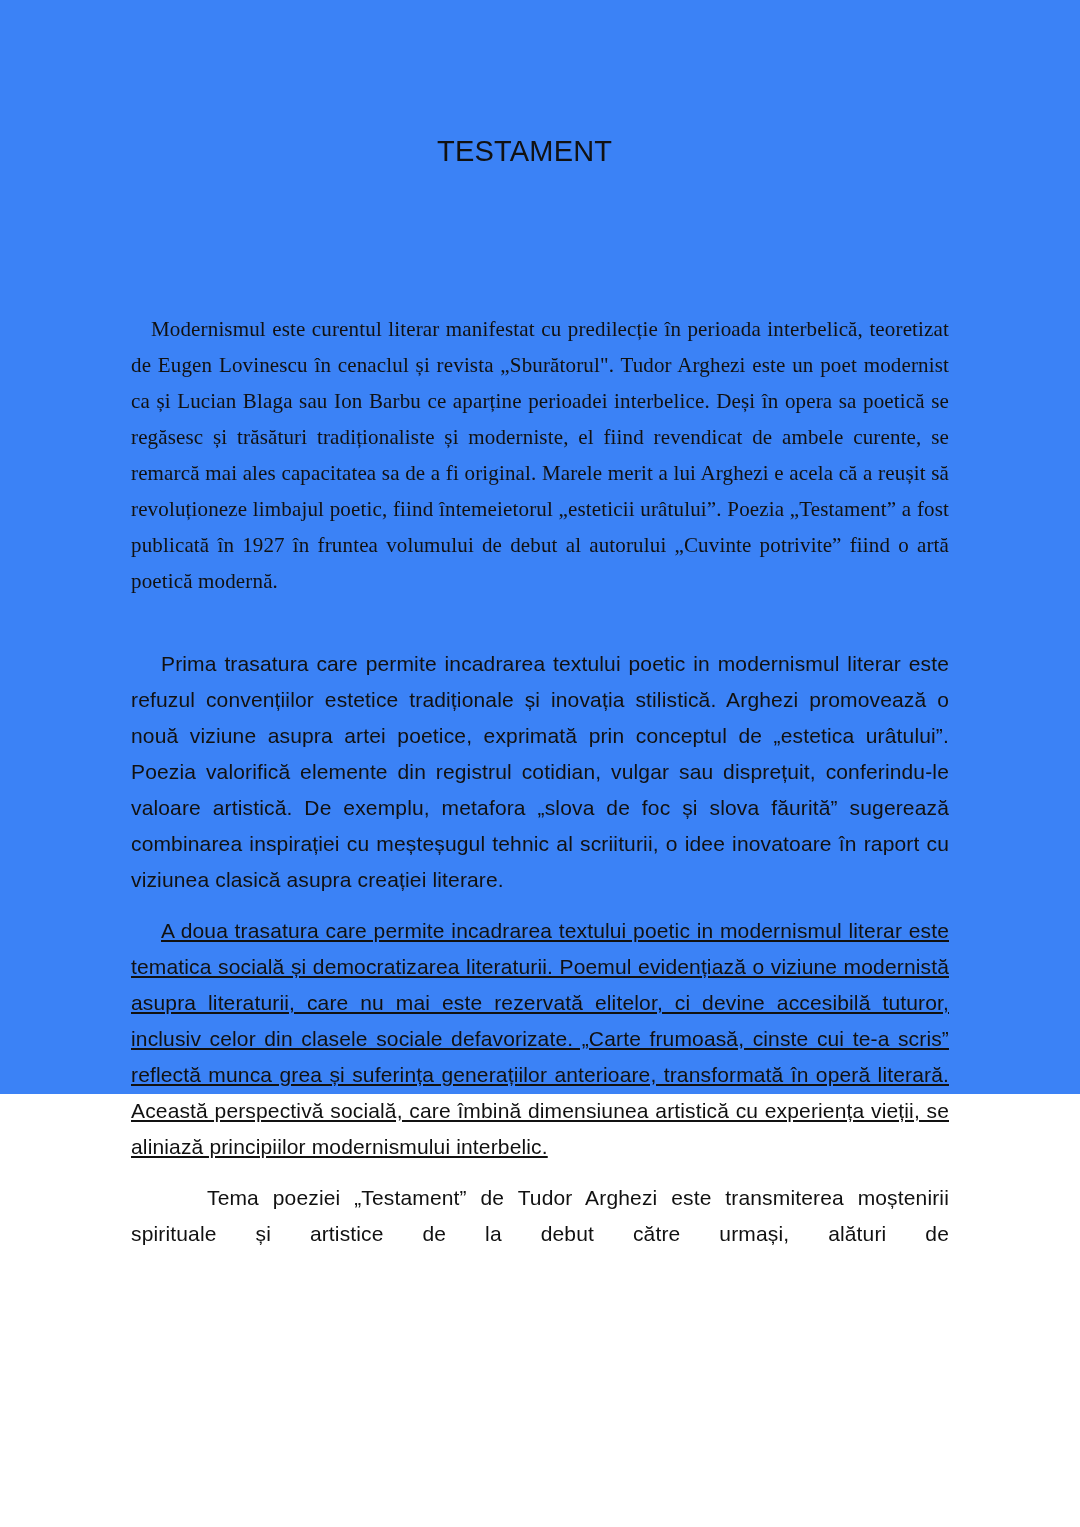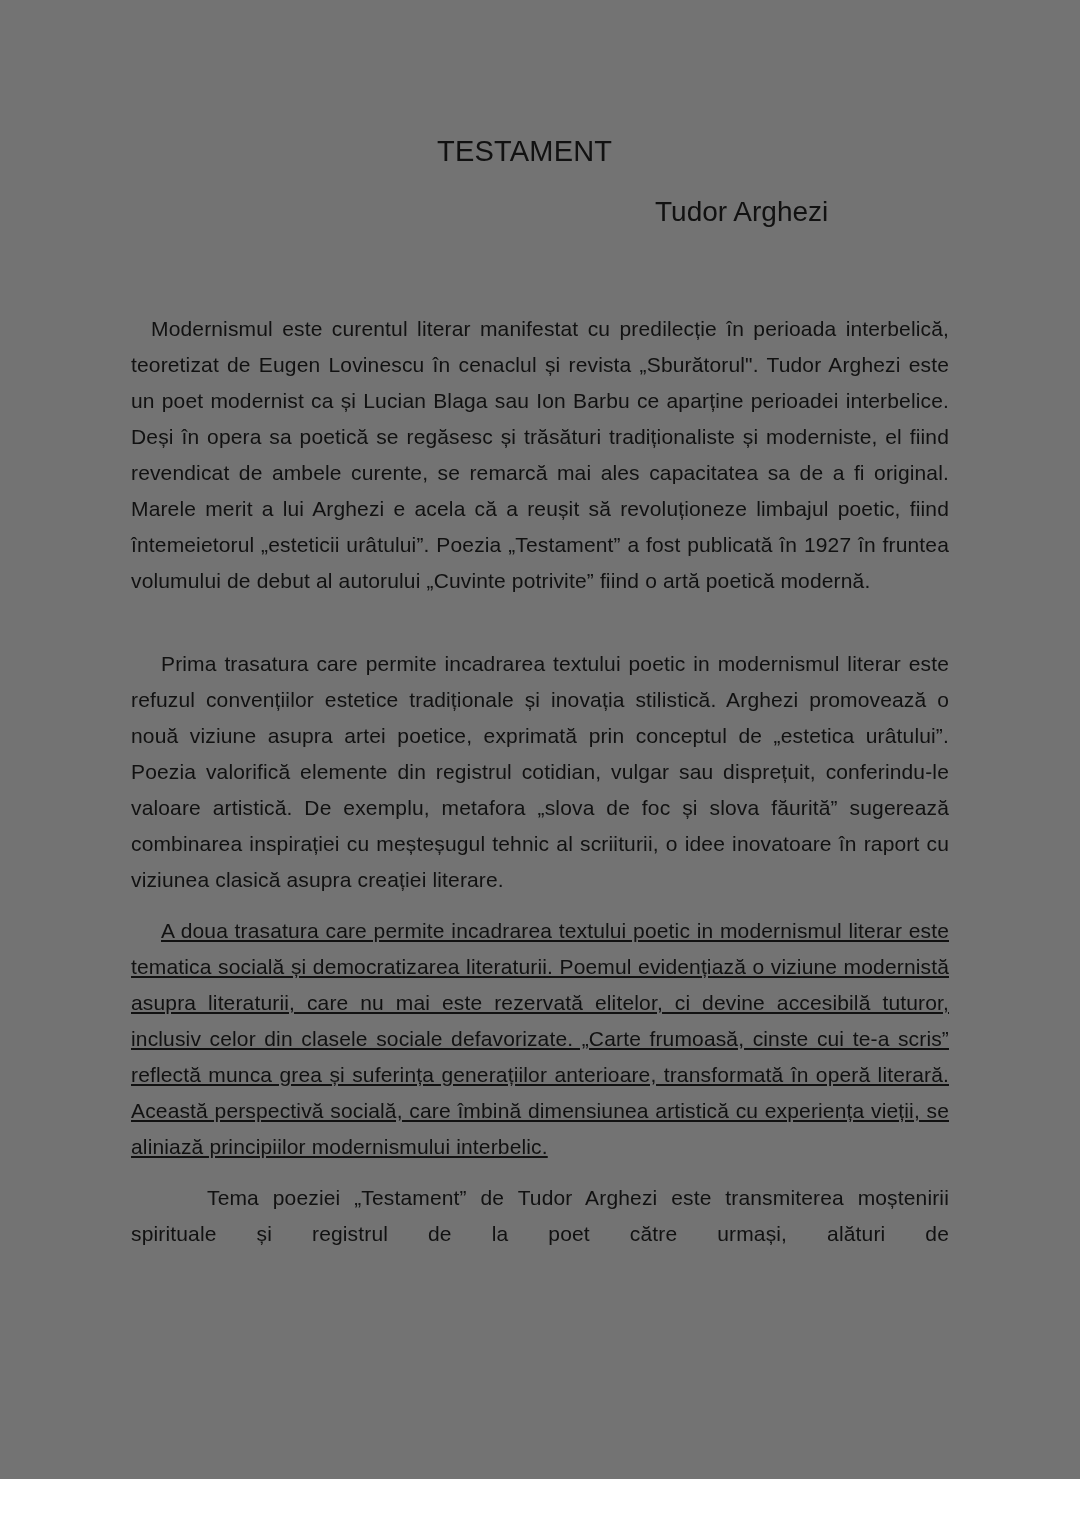--- a/index.html
+++ b/index.html
@@ -12,22 +12,22 @@
       height: 1527px;
       position: relative;
       overflow: hidden;
       color: #111111;
       font-family: "Liberation Sans", "DejaVu Sans", sans-serif;
     }
     .page {
       position: absolute;
       left: 0; top: 0;
       width: 1080px;
-      height: 1479px;
-      background: #737373;
+      height: 1094px;
+      background: #3b82f6;
     }
     .title {
       position: absolute;
       left: 437px;
       top: 131px;
       font-size: 29px;
       letter-spacing: 0.2px;
       line-height: 40px;
       margin: 0;
       font-weight: normal;
@@ -49,31 +49,30 @@
     }
     .para {
       margin: 0 0 15px 0;
       font-size: 21px;
       line-height: 36px;
       text-align: justify;
       text-align-last: left;
       letter-spacing: 0.15px;
       word-spacing: 0px;
     }
-    .para.p1 { text-indent: 20px; }
+    .para.p1 { text-indent: 20px; font-family: Liberation Serif, serif; }
     .para.p2 { text-indent: 30px; margin-top: 47px; }
     .para.p3 { text-indent: 30px; text-decoration: underline; }
     .para.p4 { text-indent: 76px; text-align-last: justify; }
   </style>
 </head>
 <body>
 
 <div class="page">
   <h1 class="title">TESTAMENT</h1>
-  <h2 class="author">Tudor Arghezi</h2>
 
   <div class="body-text">
     <p class="para p1">Modernismul este curentul literar manifestat cu predilecție în perioada interbelică, teoretizat de Eugen Lovinescu în cenaclul și revista „Sburătorul". Tudor Arghezi este un poet modernist ca și Lucian Blaga sau Ion Barbu ce aparține perioadei interbelice. Deși în opera sa poetică se regăsesc și trăsături tradiționaliste și moderniste, el fiind revendicat de ambele curente, se remarcă mai ales capacitatea sa de a fi original. Marele merit a lui Arghezi e acela că a reușit să revoluționeze limbajul poetic, fiind întemeietorul „esteticii urâtului”. Poezia „Testament” a fost publicată în 1927 în fruntea volumului de debut al autorului „Cuvinte potrivite” fiind o artă poetică modernă.</p>
     <p class="para p2">Prima trasatura care permite incadrarea textului poetic in modernismul literar este refuzul convențiilor estetice tradiționale și inovația stilistică. Arghezi promovează o nouă viziune asupra artei poetice, exprimată prin conceptul de „estetica urâtului”. Poezia valorifică elemente din registrul cotidian, vulgar sau disprețuit, conferindu-le valoare artistică. De exemplu, metafora „slova de foc și slova făurită” sugerează combinarea inspirației cu meșteșugul tehnic al scriiturii, o idee inovatoare în raport cu viziunea clasică asupra creației literare.</p>
     <p class="para p3">A doua trasatura care permite incadrarea textului poetic in modernismul literar este tematica socială și democratizarea literaturii. Poemul evidențiază o viziune modernistă asupra literaturii, care nu mai este rezervată elitelor, ci devine accesibilă tuturor, inclusiv celor din clasele sociale defavorizate. „Carte frumoasă, cinste cui te-a scris” reflectă munca grea și suferința generațiilor anterioare, transformată în operă literară. Această perspectivă socială, care îmbină dimensiunea artistică cu experiența vieții, se aliniază principiilor modernismului interbelic.</p>
-    <p class="para p4">Tema poeziei „Testament” de Tudor Arghezi este transmiterea moștenirii spirituale și registrul de la poet către urmași, alături de</p>
+    <p class="para p4">Tema poeziei „Testament” de Tudor Arghezi este transmiterea moștenirii spirituale și artistice de la debut către urmași, alături de</p>
   </div>
 </div>
 
 </body></html>

